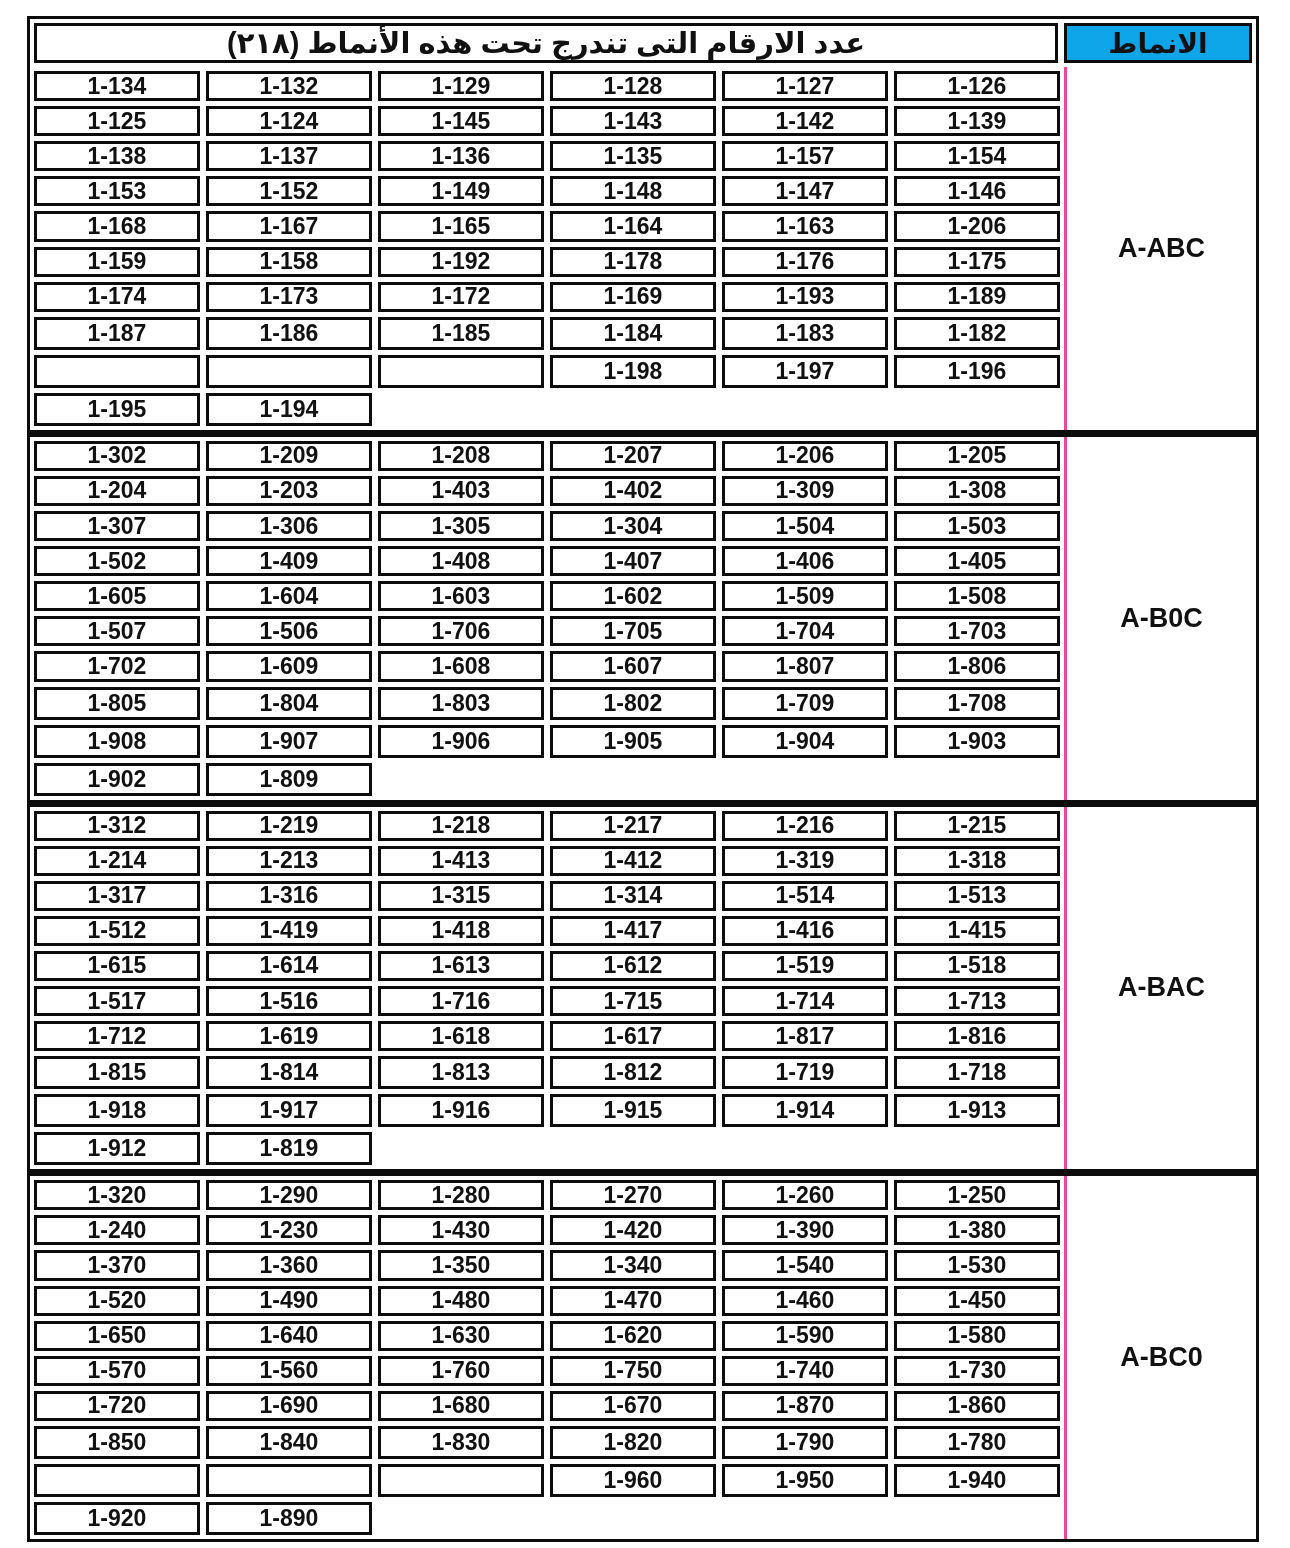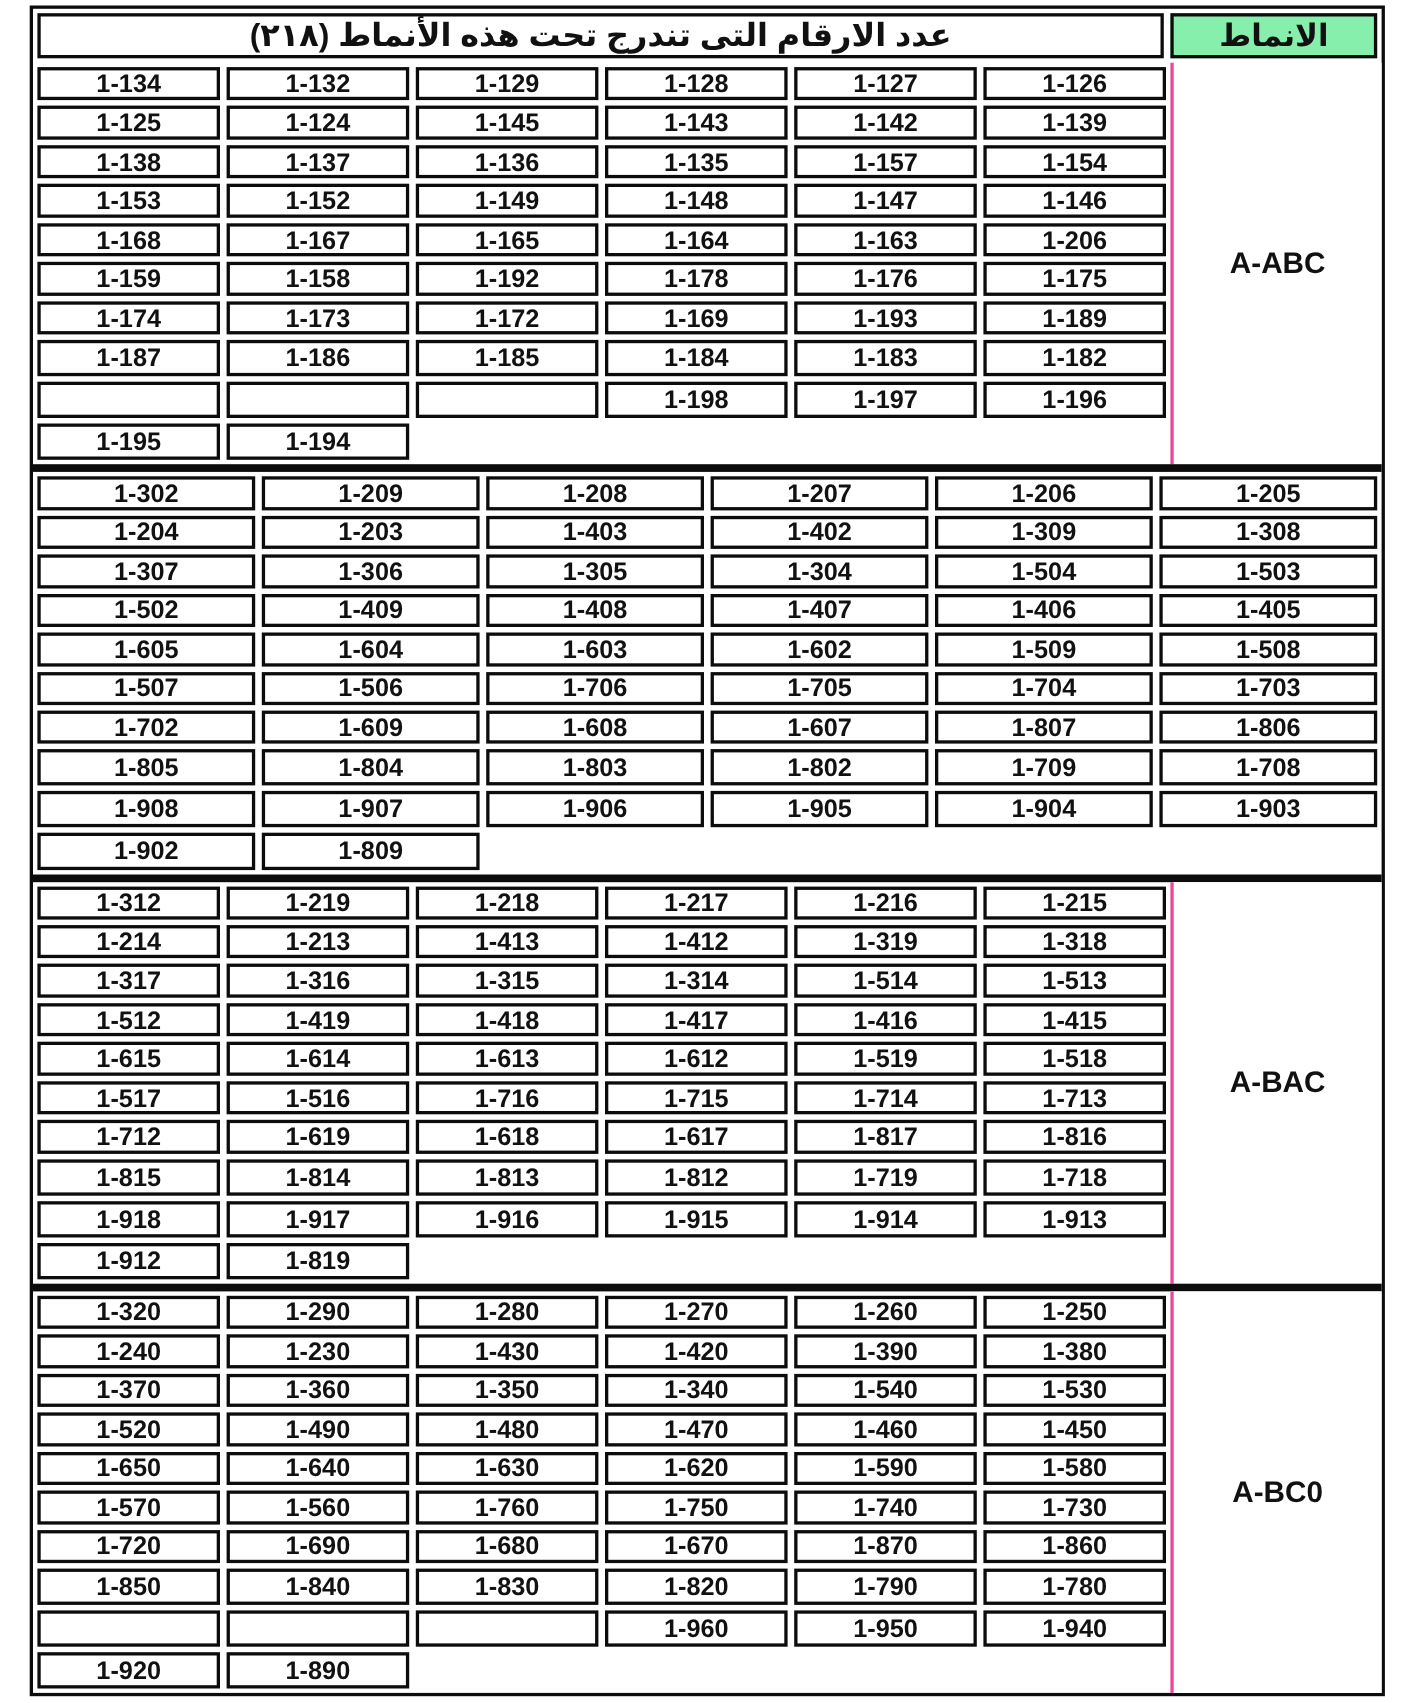--- a/index.html
+++ b/index.html
@@ -3,21 +3,21 @@
 <meta charset="utf-8">
 <style>
   * { box-sizing: border-box; }
   html, body { margin: 0; padding: 0; background: #ffffff; }
   body { font-family: "Liberation Sans", "DejaVu Sans", sans-serif; color: #111; }
 
   .page {
     width: 1290px;
     height: 1548px;
     background: #fff;
-    padding: 5px 31px 6px 27px;
+    padding: 16px 31px 6px 27px;
     text-align: center;
   }
 
   .outer {
     width: 100%;
     height: 100%;
     border: 3px solid #0c0c0c;
     box-shadow: inset 0 0 0 2px #ffffff;
     display: flex;
     flex-direction: column;
@@ -37,21 +37,21 @@
     align-items: center;
     justify-content: center;
     font-weight: bold;
     font-size: 29px;
     direction: rtl;
     letter-spacing: 0;
   }
   .patterns-head {
     flex: 0 0 188px;
     border: 3px solid #0c0c0c;
-    background: #86efac;
+    background: #0ea5e9;
     display: flex;
     align-items: center;
     justify-content: center;
     font-weight: bold;
     font-size: 28px;
     direction: rtl;
   }
 
   
   .sections {
@@ -224,20 +224,21 @@
             <div class="num-cell">1-708</div>
             <div class="num-cell">1-908</div>
             <div class="num-cell">1-907</div>
             <div class="num-cell">1-906</div>
             <div class="num-cell">1-905</div>
             <div class="num-cell">1-904</div>
             <div class="num-cell">1-903</div>
             <div class="num-cell">1-902</div>
             <div class="num-cell">1-809</div>
           </div>
+    <div class="pattern-cell">A-B0C</div>
   </div>
 
   <div class="section">
     <div class="grid">
             <div class="num-cell">1-312</div>
             <div class="num-cell">1-219</div>
             <div class="num-cell">1-218</div>
             <div class="num-cell">1-217</div>
             <div class="num-cell">1-216</div>
             <div class="num-cell">1-215</div>

